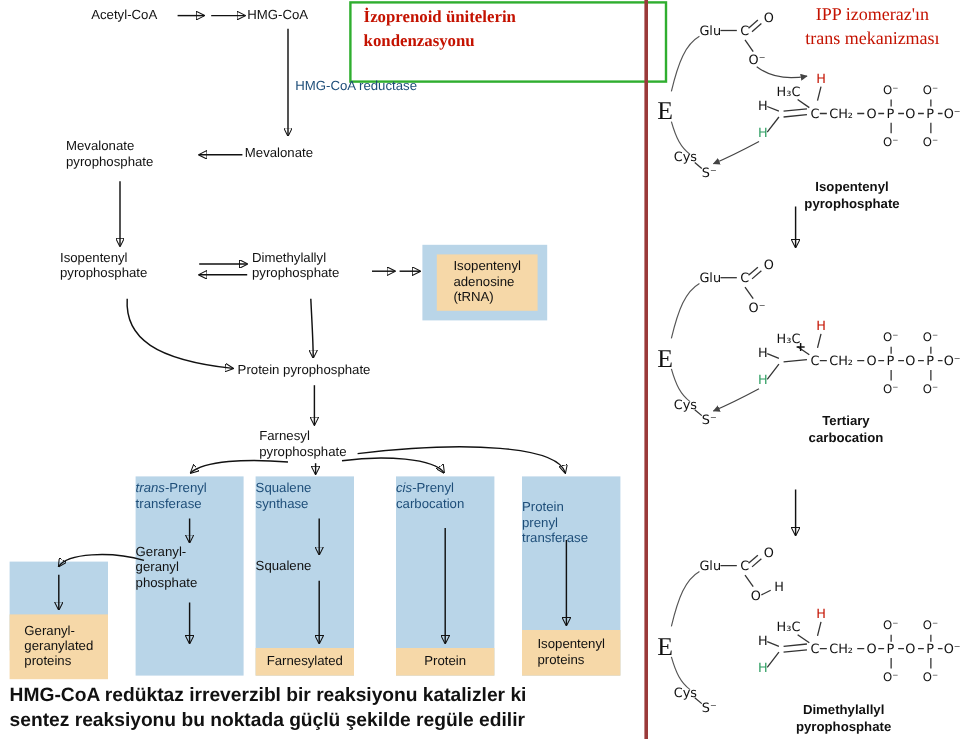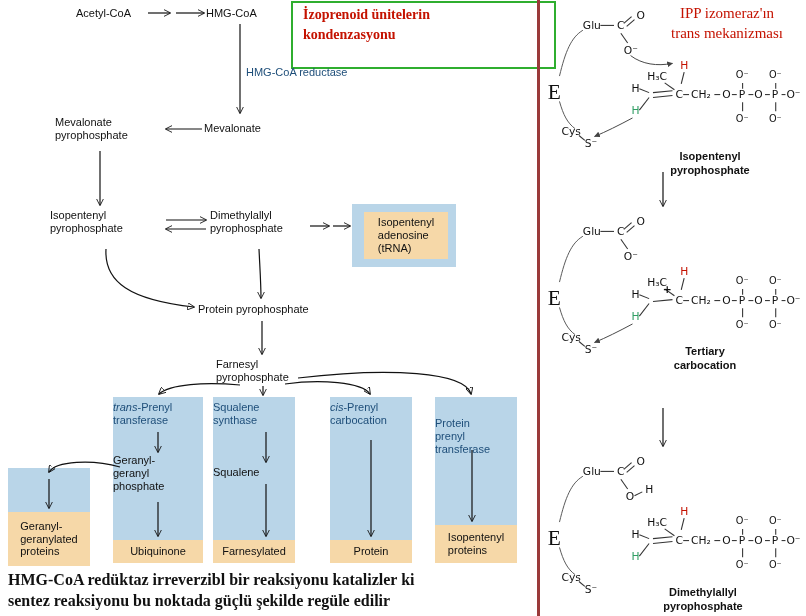--- a/index.html
+++ b/index.html
@@ -10,21 +10,21 @@
   body{width:806px;height:616px;position:relative;background:#fff;
        font-family:"Liberation Sans",sans-serif;color:#111;overflow:hidden}
   .abs{position:absolute}
   .lbl{font-size:11px;line-height:1.18;white-space:pre-line}
   .navy{color:var(--navy);font-weight:normal}
   .bluebox{background:var(--blue-box)}
   .orangebox{background:var(--orange-box);display:flex;align-items:center;justify-content:center}
   .title-box{border:2px solid var(--green-border);color:var(--red-text);
              font-family:"Liberation Serif",serif;font-weight:bold;font-size:14px;
              line-height:1.45;padding:2px 10px;white-space:pre-line}
-  .footnote{font-family:Liberation Serif, serif;font-weight:bold;font-size:16px;
+  .footnote{font-family:Liberation Sans, sans-serif;font-weight:bold;font-size:16px;
             line-height:1.32;white-space:pre-line}
   .right-title{color:var(--red-text);font-family:"Liberation Serif",serif;font-size:15px;
                line-height:1.35;text-align:center;white-space:pre-line}
   .stage-label{font-weight:bold;font-size:11px;text-align:center;white-space:pre-line;line-height:1.25}
   svg{overflow:visible}
   .arrows path,.arrows line{stroke:#111;stroke-width:1.2;fill:none}
   .bond line,.bond path{stroke:#333;stroke-width:1.1;fill:none}
   .curves path{stroke:#555;stroke-width:1;fill:none}
   .mech path{stroke:#444;stroke-width:1;fill:none}
   .atom{font-size:11px;fill:#111;font-family:"DejaVu Sans",sans-serif}
@@ -107,23 +107,20 @@
 geranylated
 proteins</span>
   </div>
 
   <div class="abs bluebox" style="left:113px;top:397px;width:90px;height:166px;z-index:1">
     <div class="lbl navy" style="padding-top:4px"><i>trans</i><span>-Prenyl
 transferase</span></div>
     <div class="abs lbl" style="left:0;right:0;top:57px">Geranyl-
 geranyl
 phosphate</div>
-    <div class="abs orangebox" style="left:0;right:0;bottom:0;height:23px">
-      <span class="lbl">Ubiquinone</span>
-    </div>
   </div>
 
   <div class="abs bluebox" style="left:213px;top:397px;width:82px;height:166px;z-index:1">
     <div class="lbl navy" style="padding-top:4px">Squalene
 synthase</div>
     <div class="abs lbl" style="left:0;right:0;top:69px">Squalene</div>
     <div class="abs orangebox" style="left:0;right:0;bottom:0;height:23px">
       <span class="lbl">Farnesylated</span>
     </div>
   </div>

